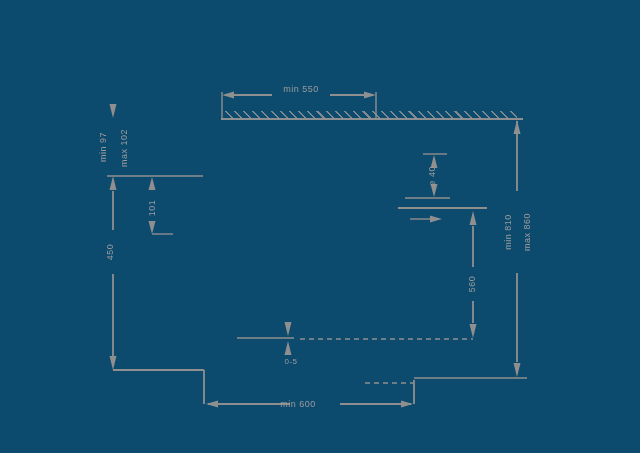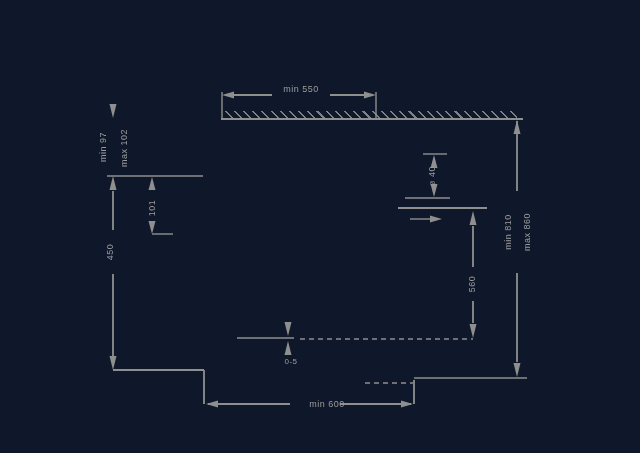--- a/index.html
+++ b/index.html
@@ -1,16 +1,16 @@
 <!DOCTYPE html>
 <html><head>
 <meta charset="utf-8">
 <style>
   html,body{margin:0;padding:0;background:#000;}
-  .stage{position:relative;width:640px;height:453px;background:#0f172a;overflow:hidden;
+  .stage{position:relative;width:640px;height:453px;background:#0c4a6e;overflow:hidden;
          font-family:"Liberation Sans", sans-serif;}
   .stage svg{position:absolute;left:0;top:0;}
   .lines line{stroke:#8f8f8f;stroke-width:1.8;}
   .lines .thin{stroke-width:1.4;}
   .lines .dash{stroke-dasharray:5 4;}
   .lines polygon{fill:#8f8f8f;stroke:none;}
   .lbl{position:absolute;color:#9c9c9c;font-size:9px;letter-spacing:.5px;white-space:nowrap;
        transform:translate(-50%,-50%);}
   .lbl.rot{transform:translate(-50%,-50%) rotate(-90deg);}
   .lbl.tiny{font-size:8px;padding-left:6px;}
@@ -128,17 +128,17 @@
   <span class="lbl rot" style="left:110px;top:252px;">450</span>
 
   <span class="lbl rot" style="left:432px;top:176px;">⌀ 40</span>
 
   <span class="lbl rot" style="left:472px;top:284px;">560</span>
 
   <span class="lbl rot" style="left:508px;top:232px;">min 810</span>
 
   <span class="lbl rot" style="left:527px;top:232px;">max 860</span>
 
-  <span class="lbl" style="left:327px;top:404px;">min 600</span>
+  <span class="lbl" style="left:298px;top:404px;">min 600</span>
 
   <span class="lbl tiny" style="left:288px;top:361px;">0-5</span>
 
 </div>
 
 </body></html>

